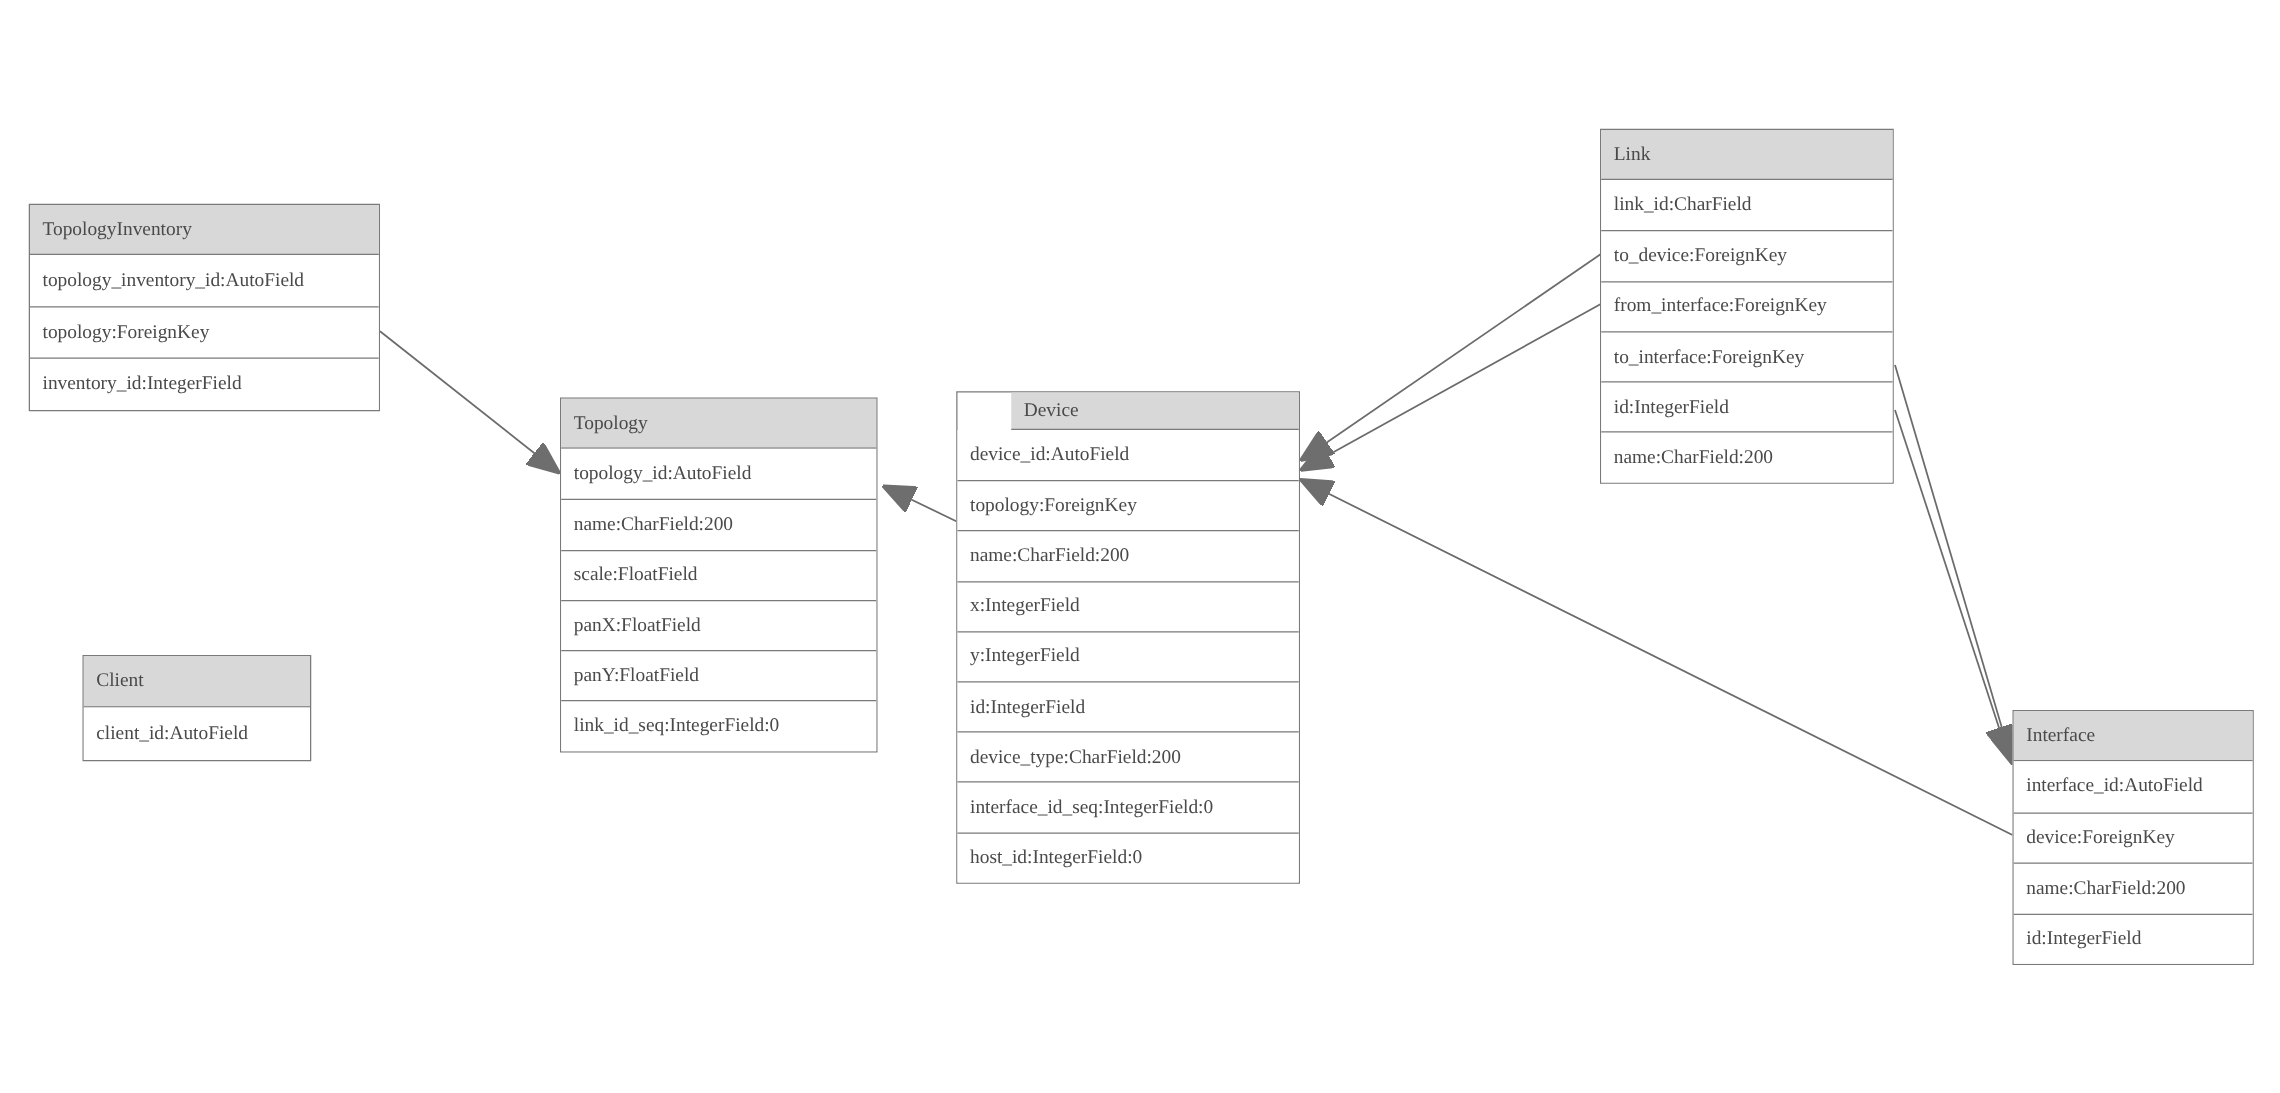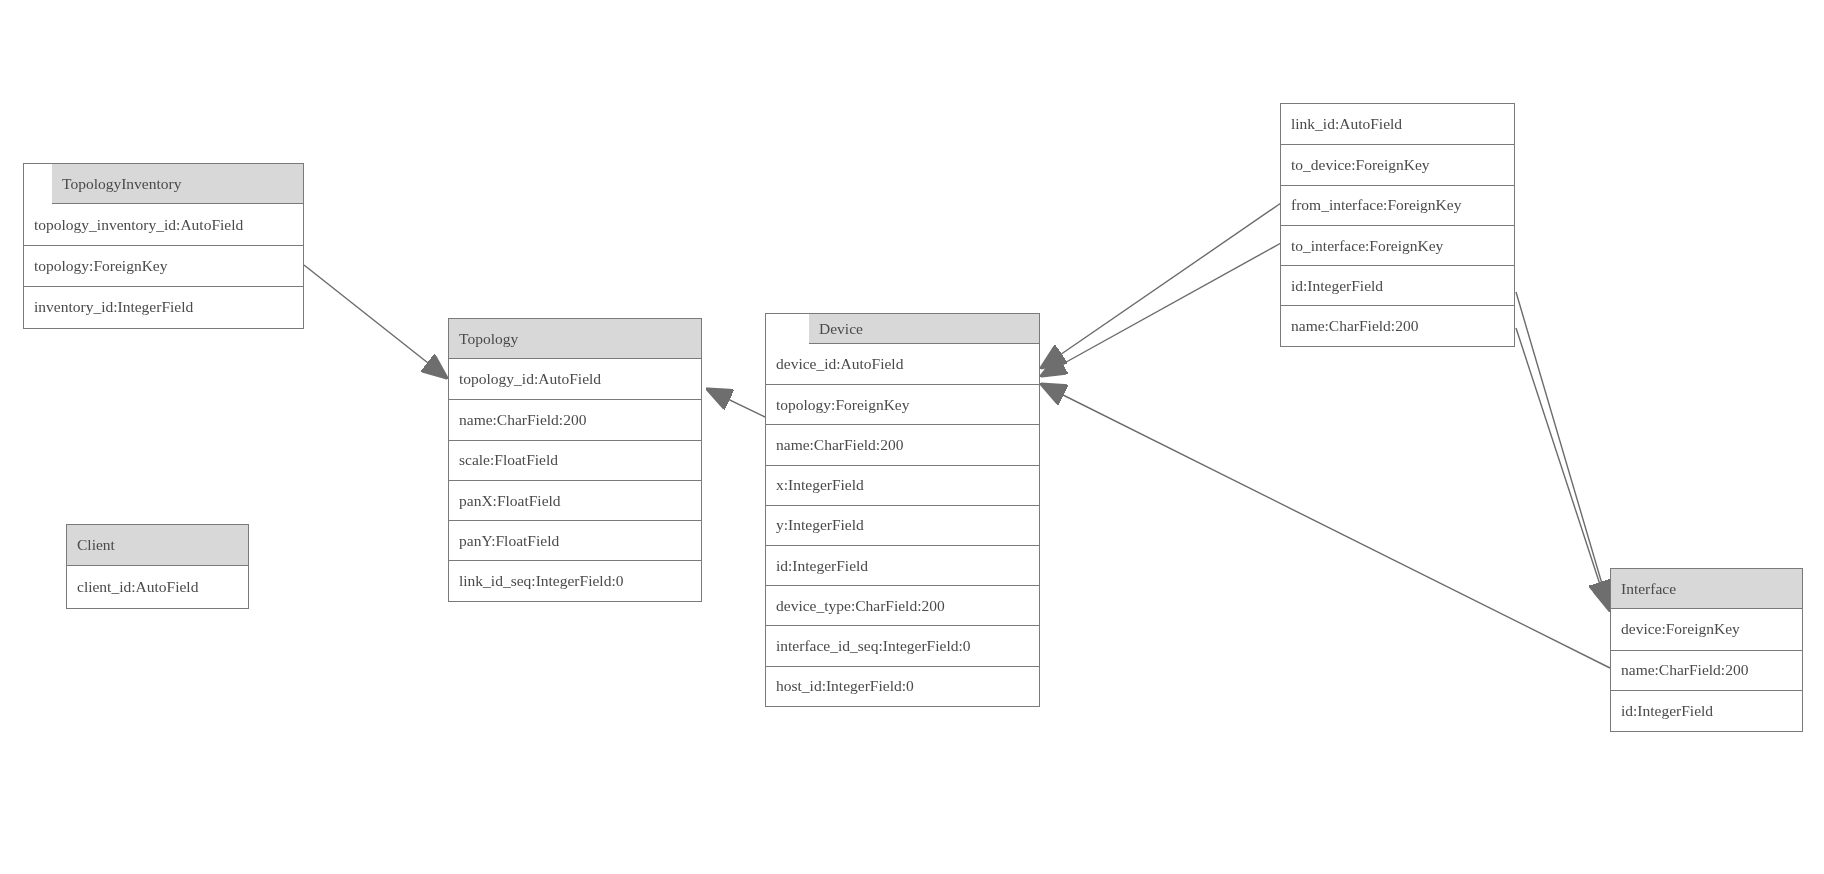--- a/index.html
+++ b/index.html
@@ -42,21 +42,21 @@
         <line x1="765" y1="417" x2="707" y2="389" class="edge-line" marker-end="url(#arrowhead)"></line>
         <line x1="1281" y1="203" x2="1041" y2="368" class="edge-line" marker-end="url(#arrowhead)"></line>
         <line x1="1281" y1="243" x2="1041" y2="376" class="edge-line" marker-end="url(#arrowhead)"></line>
         <line x1="1610" y1="668" x2="1041" y2="384" class="edge-line" marker-end="url(#arrowhead)"></line>
         <line x1="1516" y1="292" x2="1610" y2="611" class="edge-line" marker-end="url(#arrowhead)"></line>
         <line x1="1516" y1="328" x2="1607" y2="606" class="edge-line" marker-end="url(#arrowhead)"></line>
       </g>
   </svg>
 
 <div class="entity" style="left: 23px; top: 163px; width: 281px;">
-      <div class="entity-header" style="height: 40px; margin-left: 28px;">TopologyInventory</div>
+      <div class="entity-header" style="height: 40px;">TopologyInventory</div>
       <div class="entity-row" style="height: 41.2px;">topology_inventory_id:AutoField</div>
       <div class="entity-row" style="height: 41.2px;">topology:ForeignKey</div>
       <div class="entity-row" style="height: 41.2px;">inventory_id:IntegerField</div>
     </div>
     <div class="entity" style="left: 448px; top: 318px; width: 254px;">
       <div class="entity-header" style="height: 40px;">Topology</div>
       <div class="entity-row" style="height: 40.3px;">topology_id:AutoField</div>
       <div class="entity-row" style="height: 40.3px;">name:CharField:200</div>
       <div class="entity-row" style="height: 40.3px;">scale:FloatField</div>
       <div class="entity-row" style="height: 40.3px;">panX:FloatField</div>
@@ -73,26 +73,28 @@
       <div class="entity-row" style="height: 40.2px;">topology:ForeignKey</div>
       <div class="entity-row" style="height: 40.2px;">name:CharField:200</div>
       <div class="entity-row" style="height: 40.2px;">x:IntegerField</div>
       <div class="entity-row" style="height: 40.2px;">y:IntegerField</div>
       <div class="entity-row" style="height: 40.2px;">id:IntegerField</div>
       <div class="entity-row" style="height: 40.2px;">device_type:CharField:200</div>
       <div class="entity-row" style="height: 40.2px;">interface_id_seq:IntegerField:0</div>
       <div class="entity-row" style="height: 40.2px;">host_id:IntegerField:0</div>
     </div>
     <div class="entity" style="left: 1280px; top: 103px; width: 235px;">
-      <div class="entity-row" style="height: 40.3px;">link_id:AutoField</div>
+      <div class="entity-header" style="height: 40px;">Link</div>
+      <div class="entity-row" style="height: 40.3px;">link_id:CharField</div>
       <div class="entity-row" style="height: 40.3px;">to_device:ForeignKey</div>
       <div class="entity-row" style="height: 40.3px;">from_interface:ForeignKey</div>
       <div class="entity-row" style="height: 40.3px;">to_interface:ForeignKey</div>
       <div class="entity-row" style="height: 40.3px;">id:IntegerField</div>
       <div class="entity-row" style="height: 40.3px;">name:CharField:200</div>
     </div>
     <div class="entity" style="left: 1610px; top: 568px; width: 193px;">
       <div class="entity-header" style="height: 40px;">Interface</div>
+      <div class="entity-row" style="height: 40.5px;">interface_id:AutoField</div>
       <div class="entity-row" style="height: 40.5px;">device:ForeignKey</div>
       <div class="entity-row" style="height: 40.5px;">name:CharField:200</div>
       <div class="entity-row" style="height: 40.5px;">id:IntegerField</div>
     </div>
   </div>
 
 </body></html>

